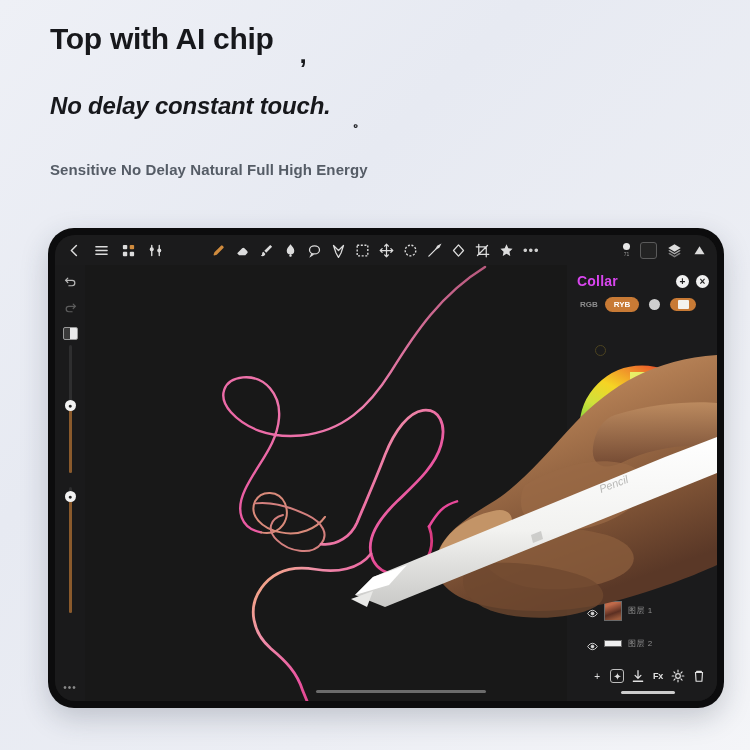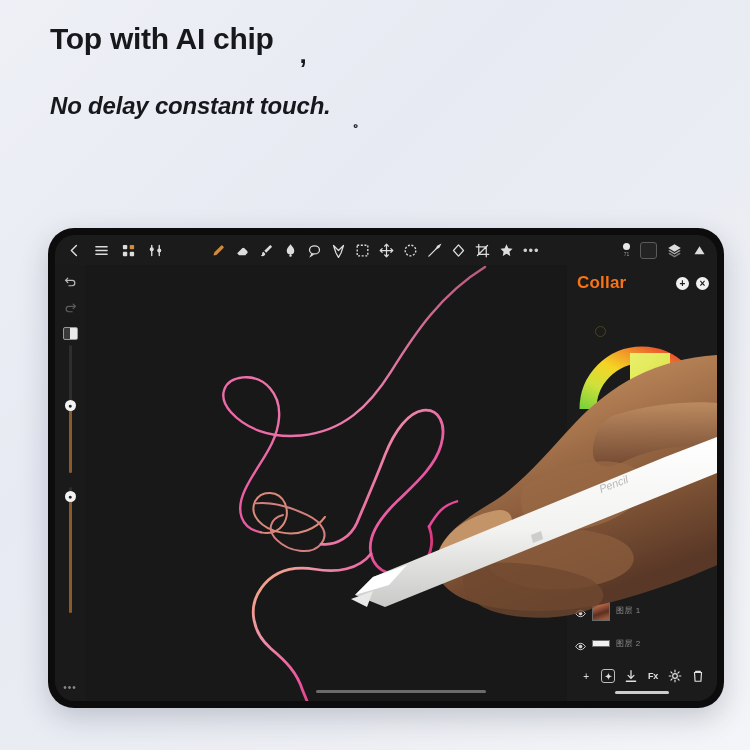--- a/index.html
+++ b/index.html
@@ -79,41 +79,41 @@
   
   .canvas { position:absolute; left:30px; top:30px; right:0; bottom:0; background:#181818; overflow:hidden; }
   .canvas svg.art { position:absolute; left:0; top:0; width:100%; height:100%; }
   .home-ind { position:absolute; left:50%; transform:translateX(-50%); bottom:8px;
               width:170px; height:3px; border-radius:2px; background:#6b6b6b; }
 
   
   .rightpanel { position:absolute; right:0; top:30px; width:150px; bottom:0;
                 background:rgba(27,27,28,.96); z-index:30; }
   .panel-head { display:flex; align-items:center; padding:8px 8px 0 10px; }
-  .panel-title { color:#f97316; font-size:17px; font-weight:bold; letter-spacing:.2px; }
+  .panel-title { color:#d946ef; font-size:14px; font-weight:bold; letter-spacing:.2px; }
   .panel-head-btns { margin-left:auto; display:flex; gap:7px; }
   .rnd-btn { width:13px; height:13px; border-radius:50%; background:#f1f1f1; color:#1b1b1c;
              font-size:10px; display:flex; align-items:center; justify-content:center; font-weight:bold; }
   .mode-row { display:flex; align-items:center; gap:7px; padding:8px 9px 0 13px; }
   .mode-lbl { color:#8e8e8e; font-size:8px; font-weight:bold; }
   .pill { background:#c87a35; color:#fff; font-size:8px; font-weight:bold;
           padding:3px 9px; border-radius:8px; }
   .circ-sw { width:11px; height:11px; border-radius:50%; background:#cfcfcf; margin-left:3px; }
   .pill-sw { width:26px; height:13px; border-radius:7px; background:#c87a35;
              display:flex; align-items:center; justify-content:center; margin-left:3px; }
   .pill-sw i { display:block; width:11px; height:9px; background:#f3f3ef; border-radius:1px; }
   .wheel-wrap { position:relative; margin:8px auto 0; width:136px; height:110px; }
   .wheel-wrap svg { position:absolute; left:0; top:0; }
   .inner-sq { position:absolute; left:56px; top:52px; width:40px; height:40px;
               background:linear-gradient(135deg,#e9f06a,#d9e24a); }
   .wheel-knob { position:absolute; left:21px; top:25px; width:11px; height:11px;
                 border-radius:50%; border:1.5px solid #4c4320; background:transparent; }
 
   
-  .layers { position:absolute; left:0; right:0; bottom:0; }
+  .layers { position:absolute; left:12px; right:0; bottom:0; }
   .layer-row { display:flex; align-items:center; gap:6px; padding:7px 8px; height:33px; }
   .eye { width:11px; height:11px; color:#dcdcdc; flex:none; }
   .thumb { width:18px; height:20px; background:#efe7dd; border:1px solid #6a6a6a; flex:none;
            background-image:linear-gradient(160deg,#c06a4a 20%,#5c2f22 60%,#9c5a3c 90%); }
   .thumb.line { height:7px; background:#f0f0f0; background-image:none; }
   .lname { color:#8d8d8d; font-size:8px; filter:blur(.7px); letter-spacing:.5px; flex:1; }
   .ltag { color:#9a9a9a; font-size:7px; }
   .layer-tools { display:flex; align-items:center; justify-content:space-around;
                  padding:9px 8px 6px; }
   .lt { width:14px; height:14px; color:#e0e0e0; display:flex; align-items:center;
@@ -127,20 +127,21 @@
                 pointer-events:none; }
 </style>
 </head>
 <body>
 
 <div class="headline-block">
   <span class="h-line1">Top with AI chip</span><span class="h-comma">,</span>
   <div class="h-line2wrap">
     <span class="h-line2">No delay constant touch.</span><span class="h-period">。</span>
   </div>
+  <div class="h-sub">Sensitive No Delay Natural Full High Energy</div>
 </div>
 
 <div class="tablet">
  <div class="screen">
 
   <div class="canvas">
     <svg class="art" viewBox="0 0 632 450" preserveAspectRatio="none">
       <defs>
         <linearGradient id="lg" x1="0" y1="0" x2="1" y2="1">
           <stop offset="0" stop-color="#f3b070"></stop>
@@ -326,20 +327,28 @@
 
   <div class="rightpanel">
     <div class="panel-head">
       <span class="panel-title">Collar</span>
       <span class="panel-head-btns">
         <span class="rnd-btn">+</span>
         <span class="rnd-btn">×</span>
       </span>
     </div>
 
+    <div class="mode-row">
+      <span class="mode-lbl">RGB</span>
+      <span class="pill">RYB</span>
+      <span class="circ-sw"></span>
+      <span class="pill-sw">
+            <i></i>
+          </span>
+    </div>
 
     <div class="wheel-wrap">
       <svg width="136" height="110" viewBox="0 0 136 110">
         <defs>
           <linearGradient id="wg" x1="0" y1="1" x2="1" y2="0">
             <stop offset="0" stop-color="#7fd13a"></stop>
             <stop offset="0.25" stop-color="#cfe13b"></stop>
             <stop offset="0.5" stop-color="#f5d424"></stop>
             <stop offset="0.72" stop-color="#f0912a"></stop>
             <stop offset="1" stop-color="#e8312a"></stop>

